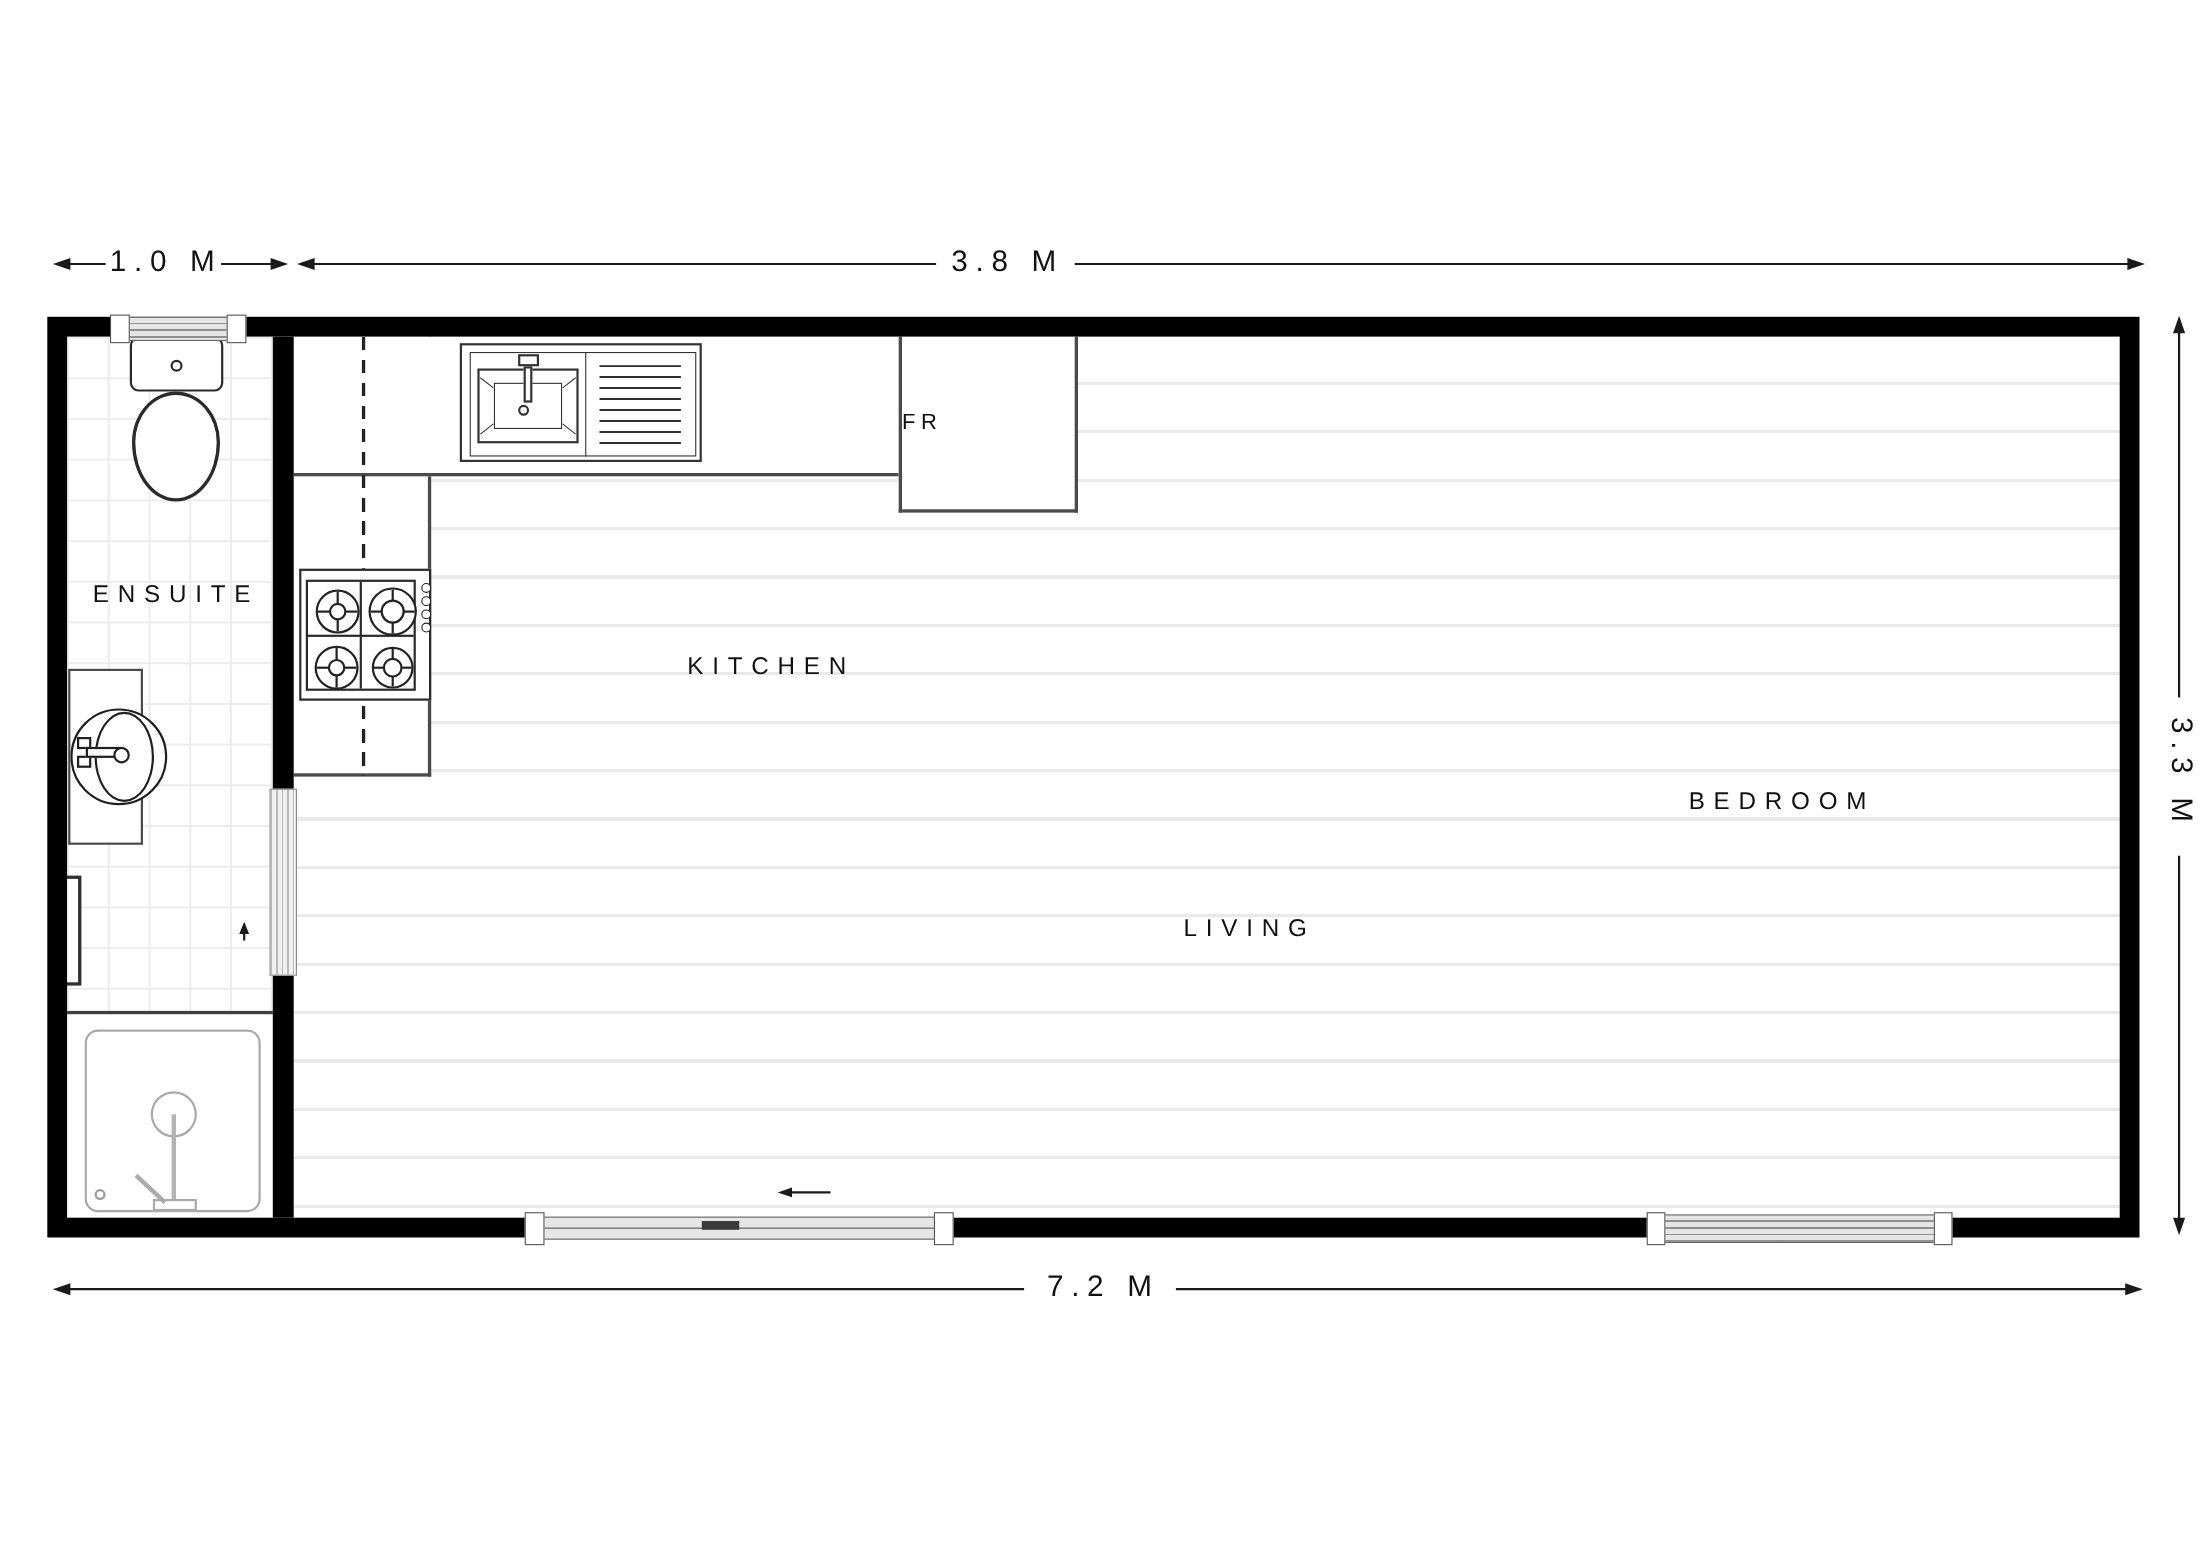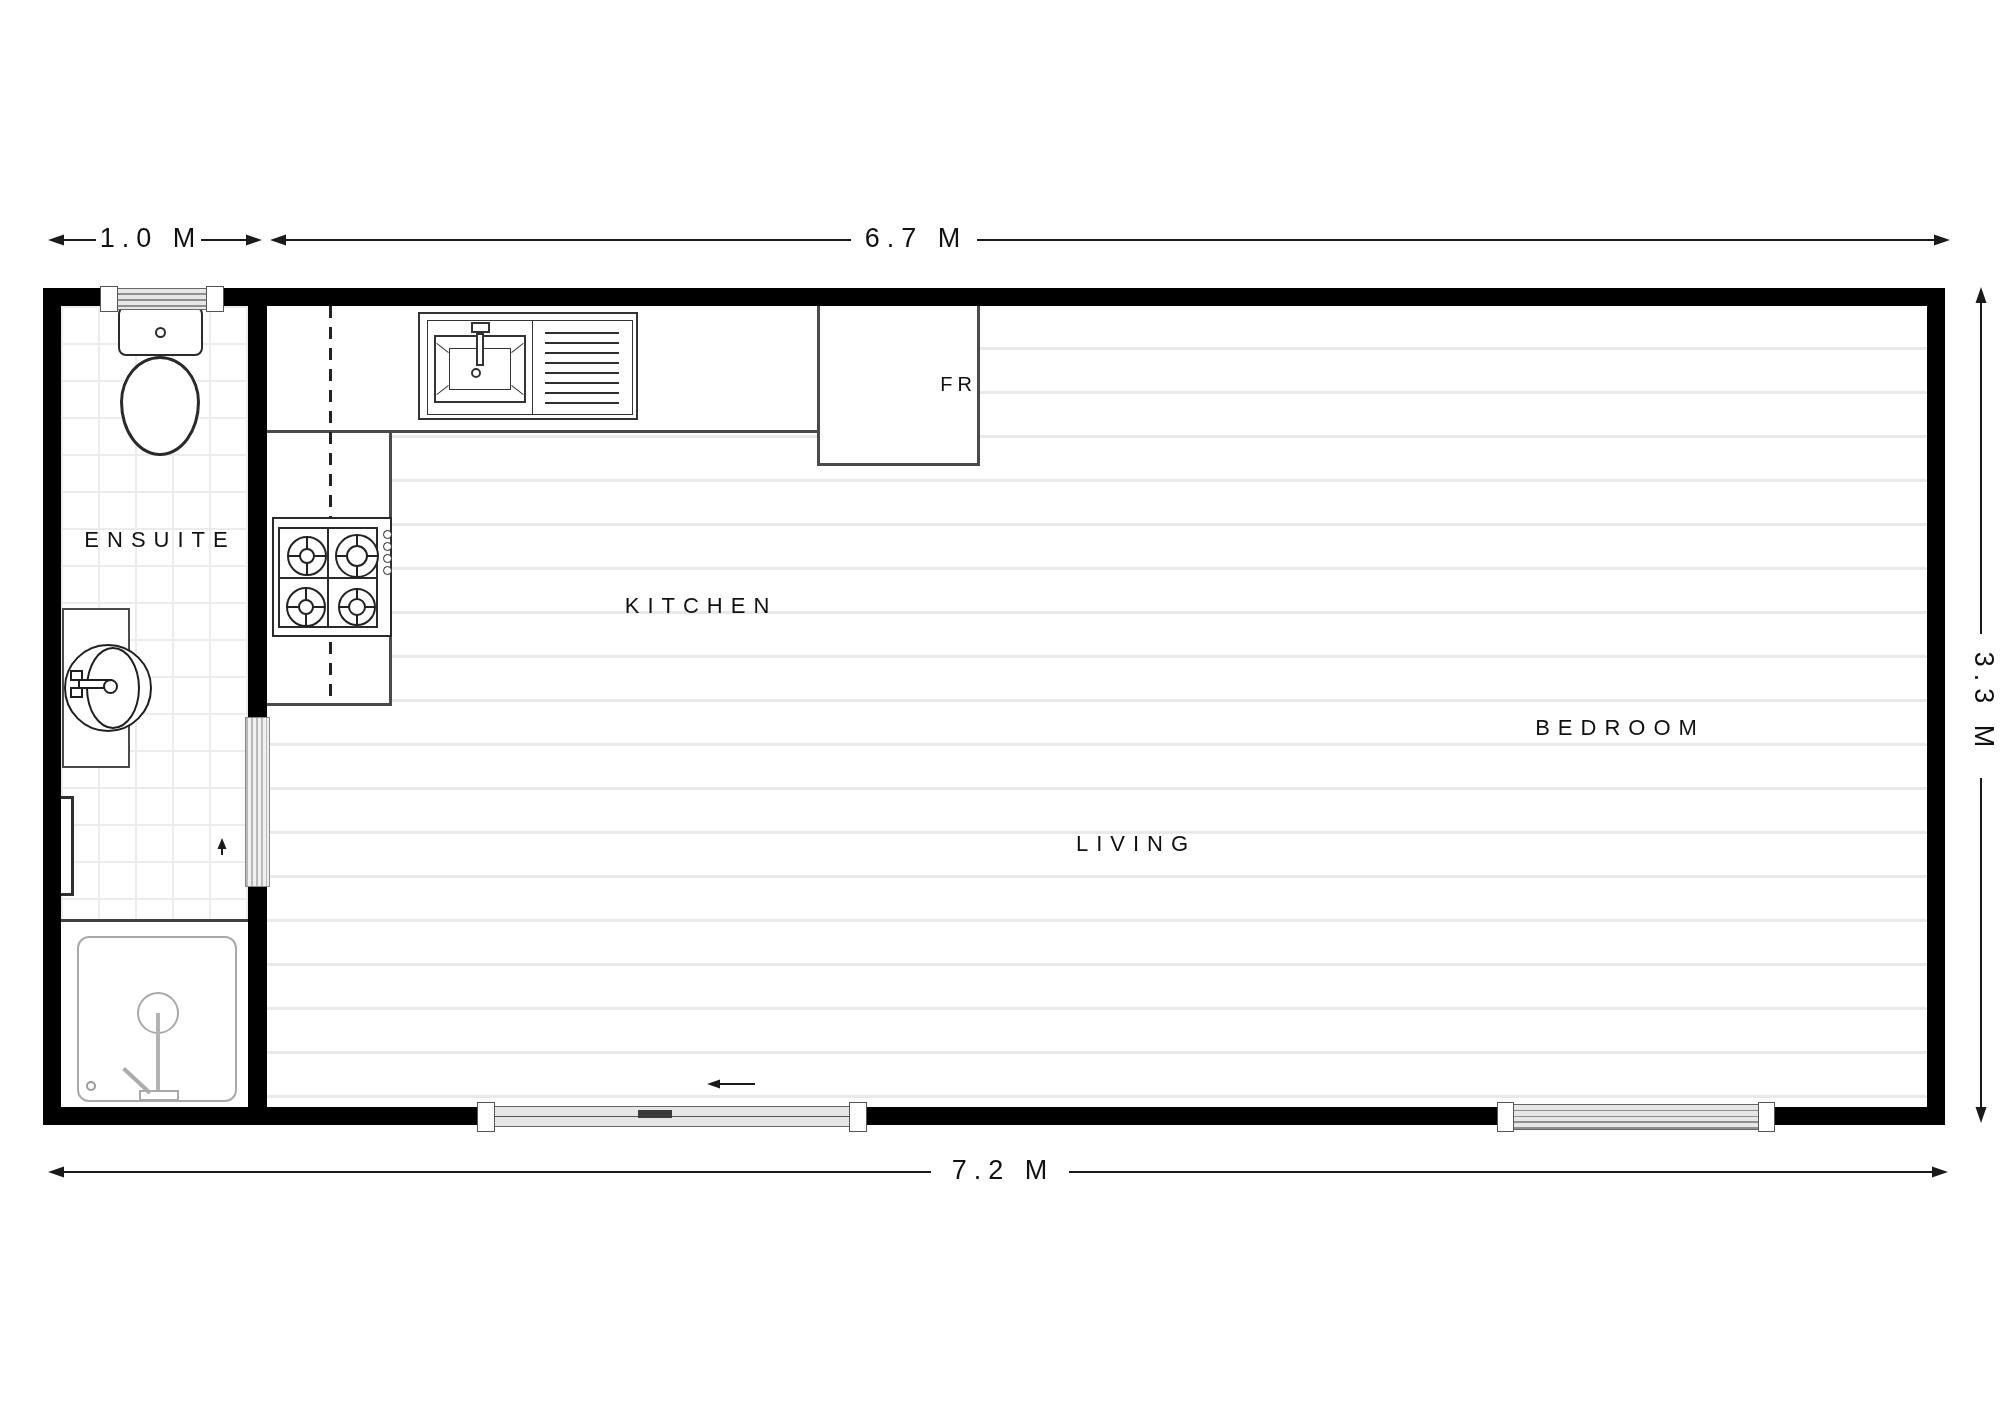--- a/index.html
+++ b/index.html
@@ -18,21 +18,21 @@
   .wall{background:#000;}
   .pocket-door{left:245px;top:717px;width:25px;height:170px;border:1.5px solid #8a8a8a;
       background:repeating-linear-gradient(90deg,#b9b9b9 0 1.5px,#f0f0f0 1.5px 5px);}
 
   
   .counter-top{left:267px;top:306px;width:550px;height:127px;background:#fff;border-bottom:3px solid #4a4a4a;}
   .counter-left{left:267px;top:306px;width:125px;height:400px;background:#fff;
       border-right:3px solid #4a4a4a;border-bottom:3px solid #4a4a4a;}
   .fr-box{left:817px;top:306px;width:163px;height:160px;background:#fff;
       border-left:3px solid #4a4a4a;border-right:3px solid #4a4a4a;border-bottom:3px solid #4a4a4a;
-      display:flex;align-items:center;justify-content:flex-end;}
+      display:flex;align-items:center;justify-content:flex-start;}
   .dash-line{left:329px;top:306px;width:2.5px;height:399px;
       background:repeating-linear-gradient(180deg,#222 0 12px,transparent 12px 21px);}
 
   .sink{left:418px;top:312px;width:220px;height:108px;border:2px solid #333;background:#fff;}
   .sink-frame{left:7px;top:6px;width:206px;height:95px;border:1.5px solid #333;}
   .sink-divider{left:112px;top:6px;width:0;height:95px;border-left:1.5px solid #333;}
   .basin{left:14px;top:21px;width:92px;height:68px;border:2px solid #333;}
   .basin-in{left:13px;top:11px;width:62px;height:42px;border:1.5px solid #333;}
   .bevel{position:absolute;width:15px;height:0;border-top:1.5px solid #333;}
   .faucet-fit{left:51px;top:8px;width:19px;height:11px;border:2px solid #333;background:#fff;}
@@ -209,17 +209,17 @@
       <polygon points="222,838 217.5,849 226.5,849"></polygon>
     </g>
   </svg>
 
   <div class="label room" style="left:160px;top:540px;">ENSUITE</div>
   <div class="label room" style="left:701px;top:594px;margin-top:12px;">KITCHEN</div>
   <div class="label room" style="left:1620px;top:728px;">BEDROOM</div>
   <div class="label room" style="left:1136px;top:844px;">LIVING</div>
 
   <div class="label dim" style="left:151px;top:238px;">1.0 M</div>
-  <div class="label dim" style="left:916px;top:238px;">6.7 M</div>
+  <div class="label dim" style="left:916px;top:238px;">3.8 M</div>
   <div class="label dim rot" style="left:1983px;top:703px;">3.3 M</div>
   <div class="label dim" style="left:1003px;top:1170px;">7.2 M</div>
 
 </div>
 
 </body></html>

